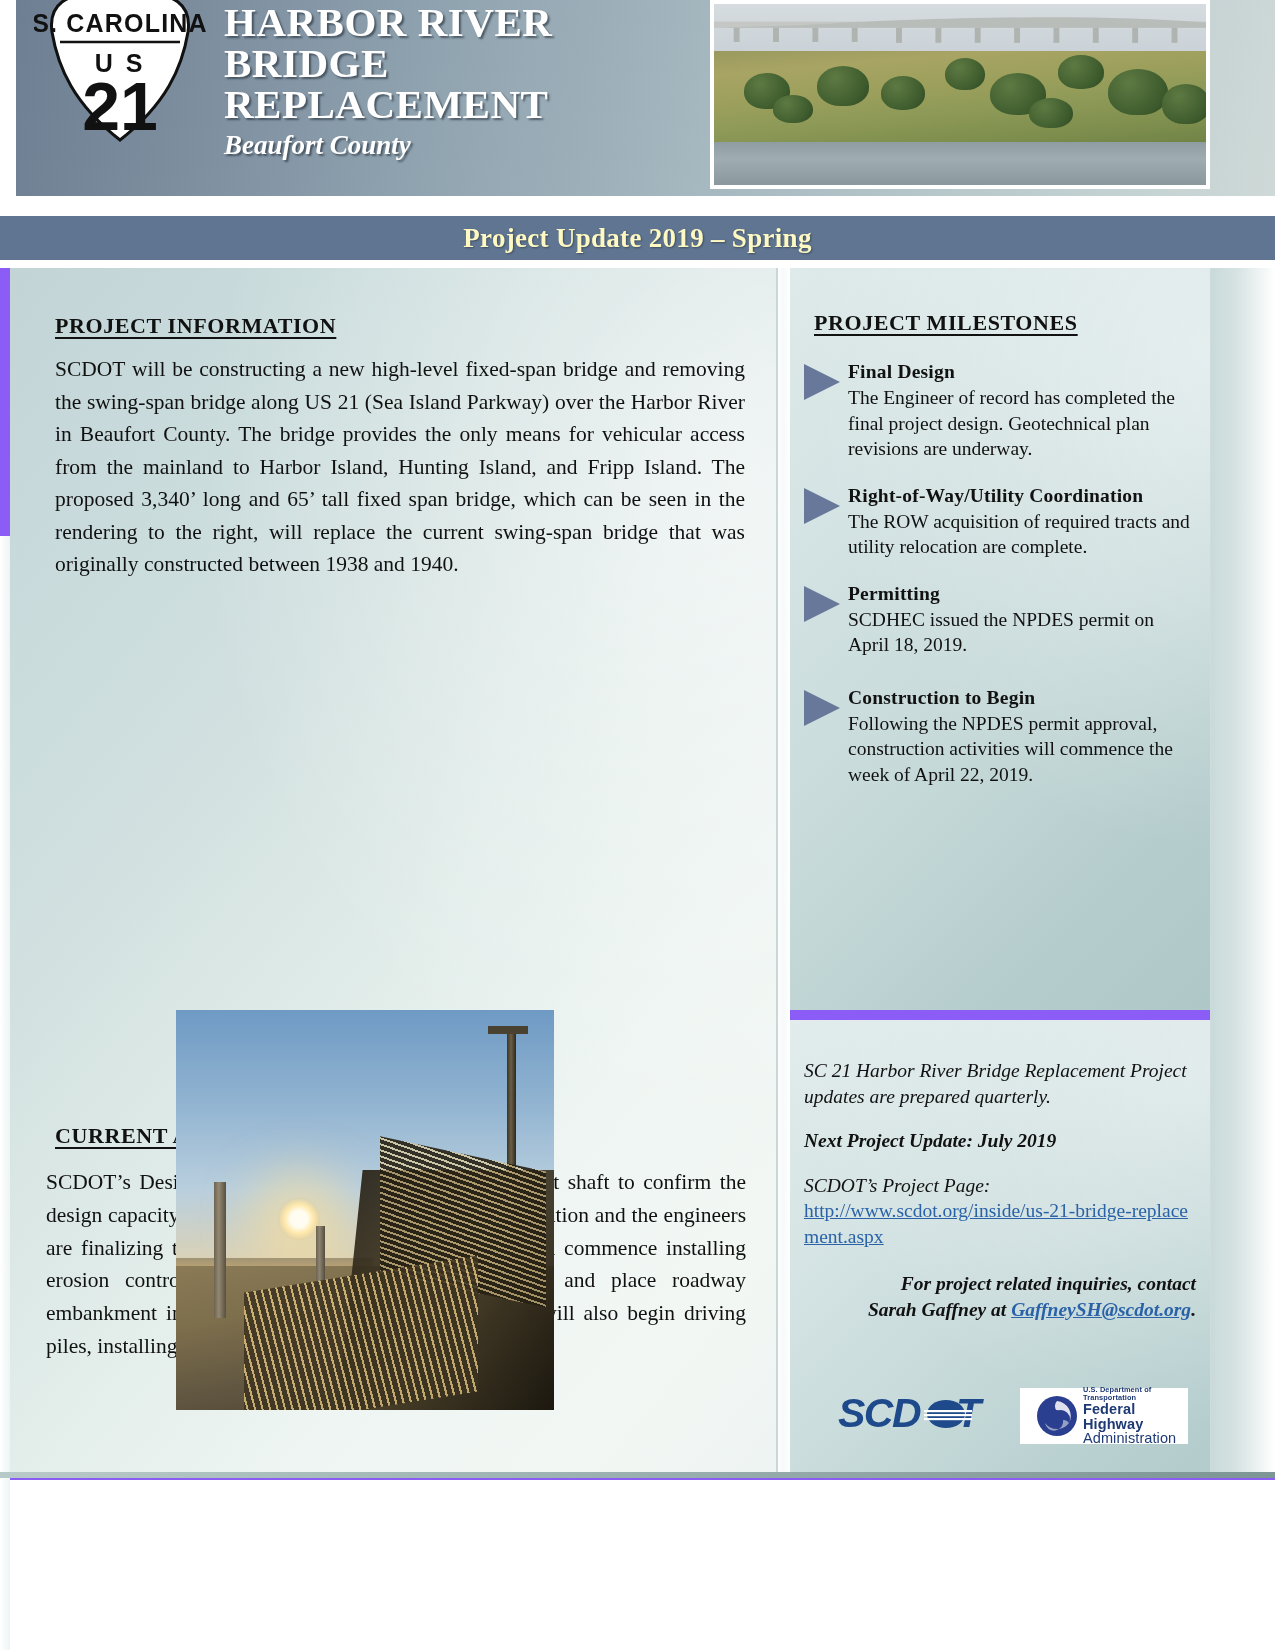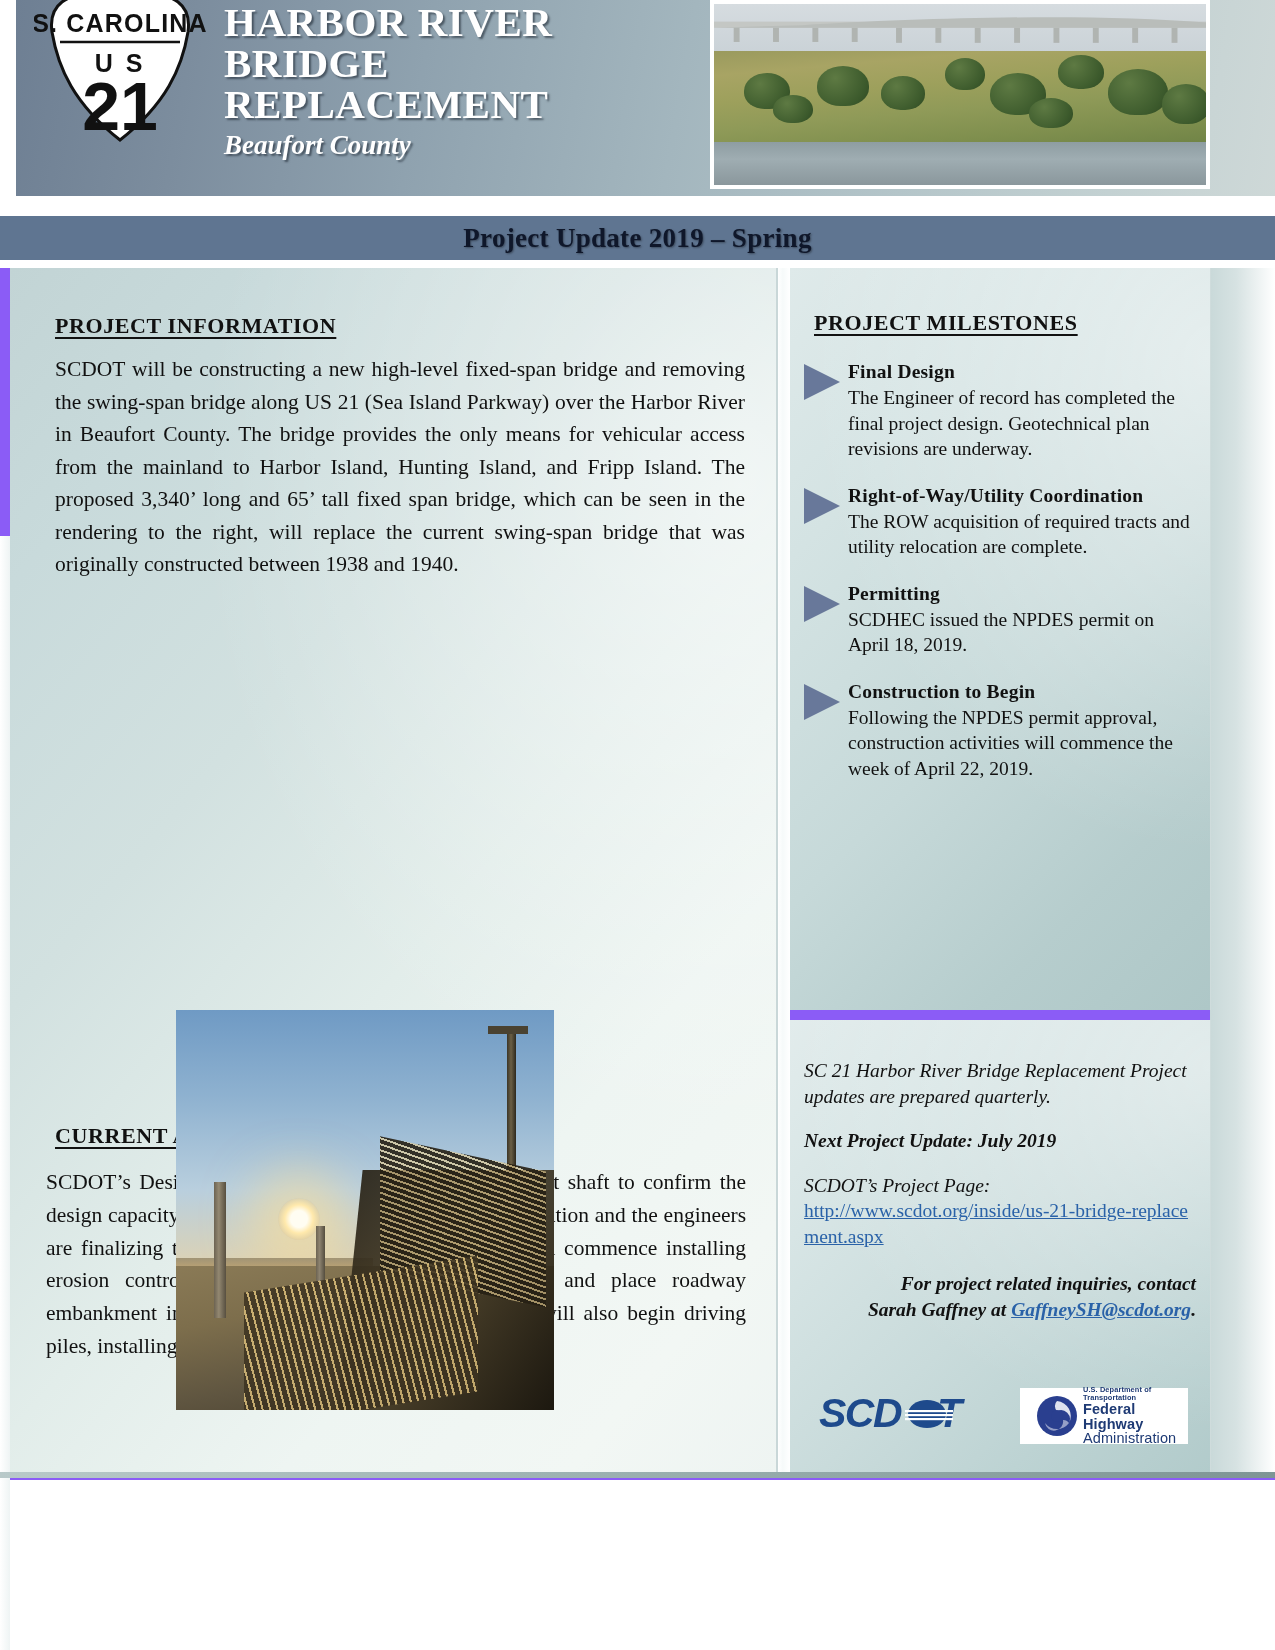--- a/index.html
+++ b/index.html
@@ -60,21 +60,21 @@
   .titlebar-wrap{
     position:absolute;left:0;top:196px;width:1275px;height:68px;
     background:#ffffff;
   }
   .titlebar{
     position:absolute;left:0;top:20px;width:1275px;height:44px;
     background:#5f7591;
     display:flex;align-items:center;justify-content:center;
   }
   .titlebar-text{
-    color:#0f172a;font-size:27px;font-weight:bold;letter-spacing:.3px;
+    color:#fef9c3;font-size:27px;font-weight:bold;letter-spacing:.3px;
     font-family:"Liberation Serif", serif;
     text-shadow:1px 1px 2px rgba(0,0,0,.35);
   }
 
   
   .body-area{
     position:absolute;left:0;top:268px;width:1275px;height:1212px;
     background:#8b5cf6;
   }
   .panel-left{
@@ -202,21 +202,21 @@
   .ct-bold{font-weight:bold;}
   .ct-block{margin-bottom:19px;}
   .ct-link{
     color:#2a62a8;text-decoration:underline;font-style:normal;
     word-break:break-all;
   }
   .ct-link-i{color:#2a62a8;text-decoration:underline;font-style:italic;font-weight:bold;}
 
   
   .logos{position:absolute;left:14px;top:330px;width:392px;height:62px;}
-  .scdot-logo{position:absolute;left:1px;top:2px;}
+  .scdot-logo{position:absolute;left:20px;top:2px;}
   .fhwa-logo{
     position:absolute;left:202px;top:0px;width:168px;height:56px;
     background:#ffffff;display:flex;align-items:center;padding:3px 16px;box-sizing:border-box;
   }
   .fhwa-mark{width:42px;height:42px;flex:0 0 42px;margin-right:5px;}
   .fhwa-txt{line-height:1;}
   .fhwa-l1{font-size:7.4px;font-weight:bold;color:#1e3a74;font-family:"Liberation Sans", sans-serif;letter-spacing:.1px;}
   .fhwa-l2{font-size:14.5px;font-weight:bold;color:#1e3a74;font-family:"Liberation Sans", sans-serif;letter-spacing:.1px;margin-top:1px;}
   .fhwa-l3{font-size:14.5px;font-weight:normal;color:#1e3a74;font-family:"Liberation Sans", sans-serif;letter-spacing:.1px;}
 </style>
@@ -324,21 +324,21 @@
           <div class="ms-title">Final Design</div>
           <div class="ms-desc">The Engineer of record has completed the final project design. Geotechnical plan revisions are underway.</div>
         </div>
 
         <div class="ms-item">
           <span class="ms-arrow"></span>
           <div class="ms-title">Right-of-Way/Utility Coordination</div>
           <div class="ms-desc">The ROW acquisition of required tracts and utility relocation are complete.</div>
         </div>
 
-        <div class="ms-item" style="margin-bottom:22px;">
+        <div class="ms-item" style="margin-bottom:28px;">
           <span class="ms-arrow"></span>
           <div class="ms-title">Permitting</div>
           <div class="ms-desc">SCDHEC issued the NPDES permit on April 18, 2019.</div>
         </div>
 
         <div class="ms-item">
           <span class="ms-arrow"></span>
           <div class="ms-title">Construction to Begin</div>
           <div class="ms-desc">Following the NPDES permit approval, construction activities will commence the week of April 22, 2019.</div>
         </div>

